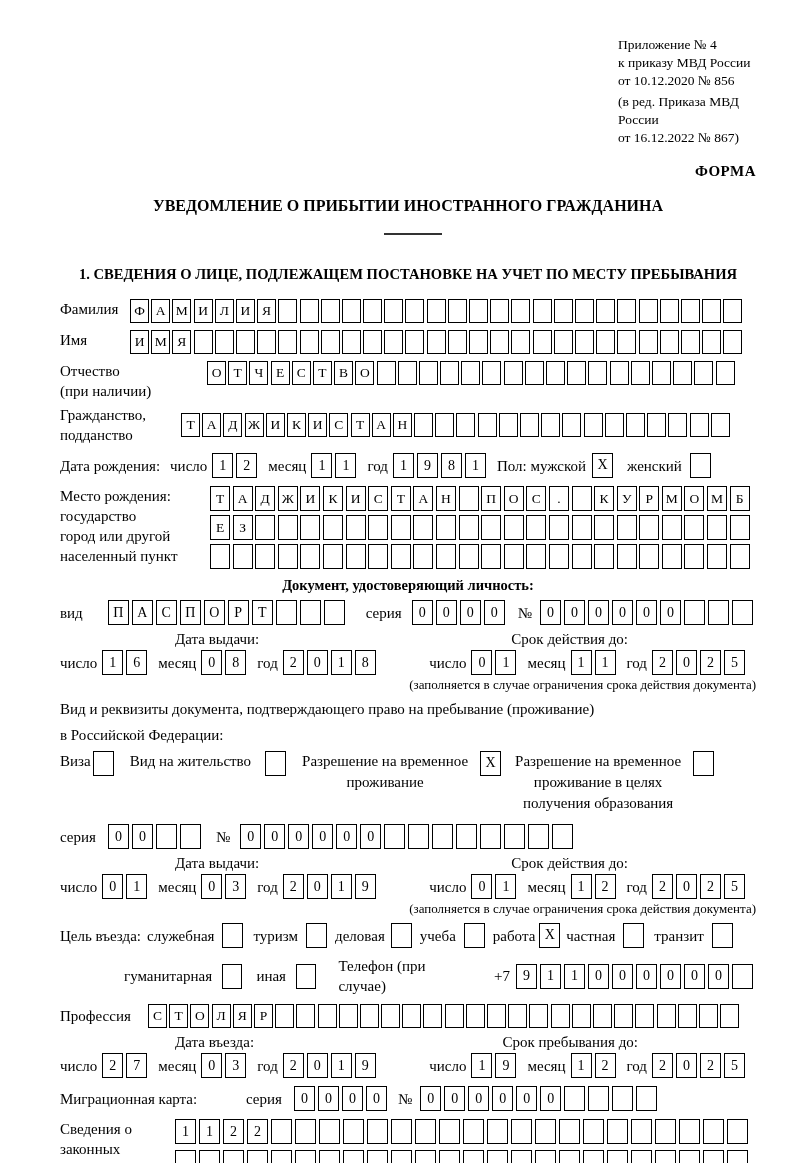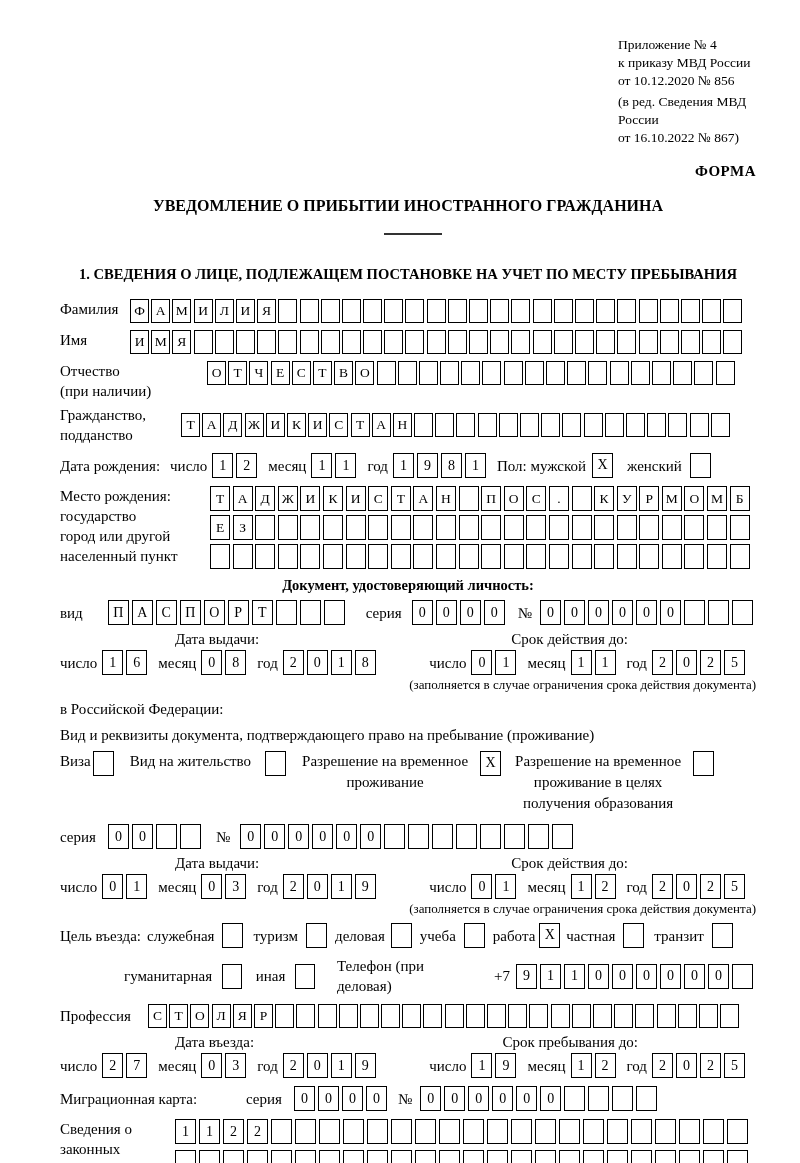--- a/index.html
+++ b/index.html
@@ -48,22 +48,22 @@
 </head>
 <body>
 
 <div class="page">
 
   <div class="appendix">
     <div>Приложение № 4</div>
     <div>к приказу МВД России</div>
     <div>от 10.12.2020 № 856</div>
     <div class="amend">
-      <div>(в ред. Сведения МВД России</div>
-      <div>от 16.10.2022 № 867)</div>
+      <div>(в ред. Приказа МВД России</div>
+      <div>от 16.12.2022 № 867)</div>
     </div>
   </div>
 
   <div class="forma">ФОРМА</div>
 
   <div class="title">
     <div>УВЕДОМЛЕНИЕ О ПРИБЫТИИ ИНОСТРАННОГО ГРАЖДАНИНА</div>
     <div><span class="blank-line"></span></div>
   </div>
 
@@ -400,22 +400,22 @@
       <span class="cells lg">
           <span class="cell">2</span>
           <span class="cell">0</span>
           <span class="cell">2</span>
           <span class="cell">5</span>
         </span>
     </span>
   </div>
   <div class="note">(заполняется в случае ограничения срока действия документа)</div>
 
+  <div class="lbl" style="margin-bottom:6px;">Вид и реквизиты документа, подтверждающего право на пребывание (проживание)</div>
   <div class="lbl" style="margin-bottom:6px;">в Российской Федерации:</div>
-  <div class="lbl" style="margin-bottom:6px;">Вид и реквизиты документа, подтверждающего право на пребывание (проживание)</div>
 
   <div class="r" style="align-items:flex-start; margin-bottom:10px;">
     <span class="lbl">Виза</span>
     <span class="cbx" style="margin-left:2px;"></span>
     <span class="lbl" style="margin-left:16px;">Вид на жительство</span>
     <span class="cbx" style="margin-left:14px;"></span>
     <span class="center-lbl" style="margin-left:16px;">
       <span>Разрешение на временное</span><br>
       <span>проживание</span>
     </span>
@@ -517,21 +517,21 @@
     <span class="cbx" style="margin-left:8px;"></span>
     <span class="lbl" style="margin-left:10px;">транзит</span>
     <span class="cbx" style="margin-left:8px;"></span>
   </div>
 
   <div class="ir" style="margin-bottom:8px; margin-left:64px;">
     <span class="lbl">гуманитарная</span>
     <span class="cbx" style="margin-left:10px;"></span>
     <span class="lbl" style="margin-left:14px;">иная</span>
     <span class="cbx" style="margin-left:10px;"></span>
-    <span class="lbl" style="margin-left:22px;">Телефон (при деловая)</span>
+    <span class="lbl" style="margin-left:22px;">Телефон (при случае)</span>
     <span class="lbl" style="margin-left:22px; margin-right:6px;">+7</span>
     <span class="cells lg">
         <span class="cell">9</span>
         <span class="cell">1</span>
         <span class="cell">1</span>
         <span class="cell">0</span>
         <span class="cell">0</span>
         <span class="cell">0</span>
         <span class="cell">0</span>
         <span class="cell">0</span>

